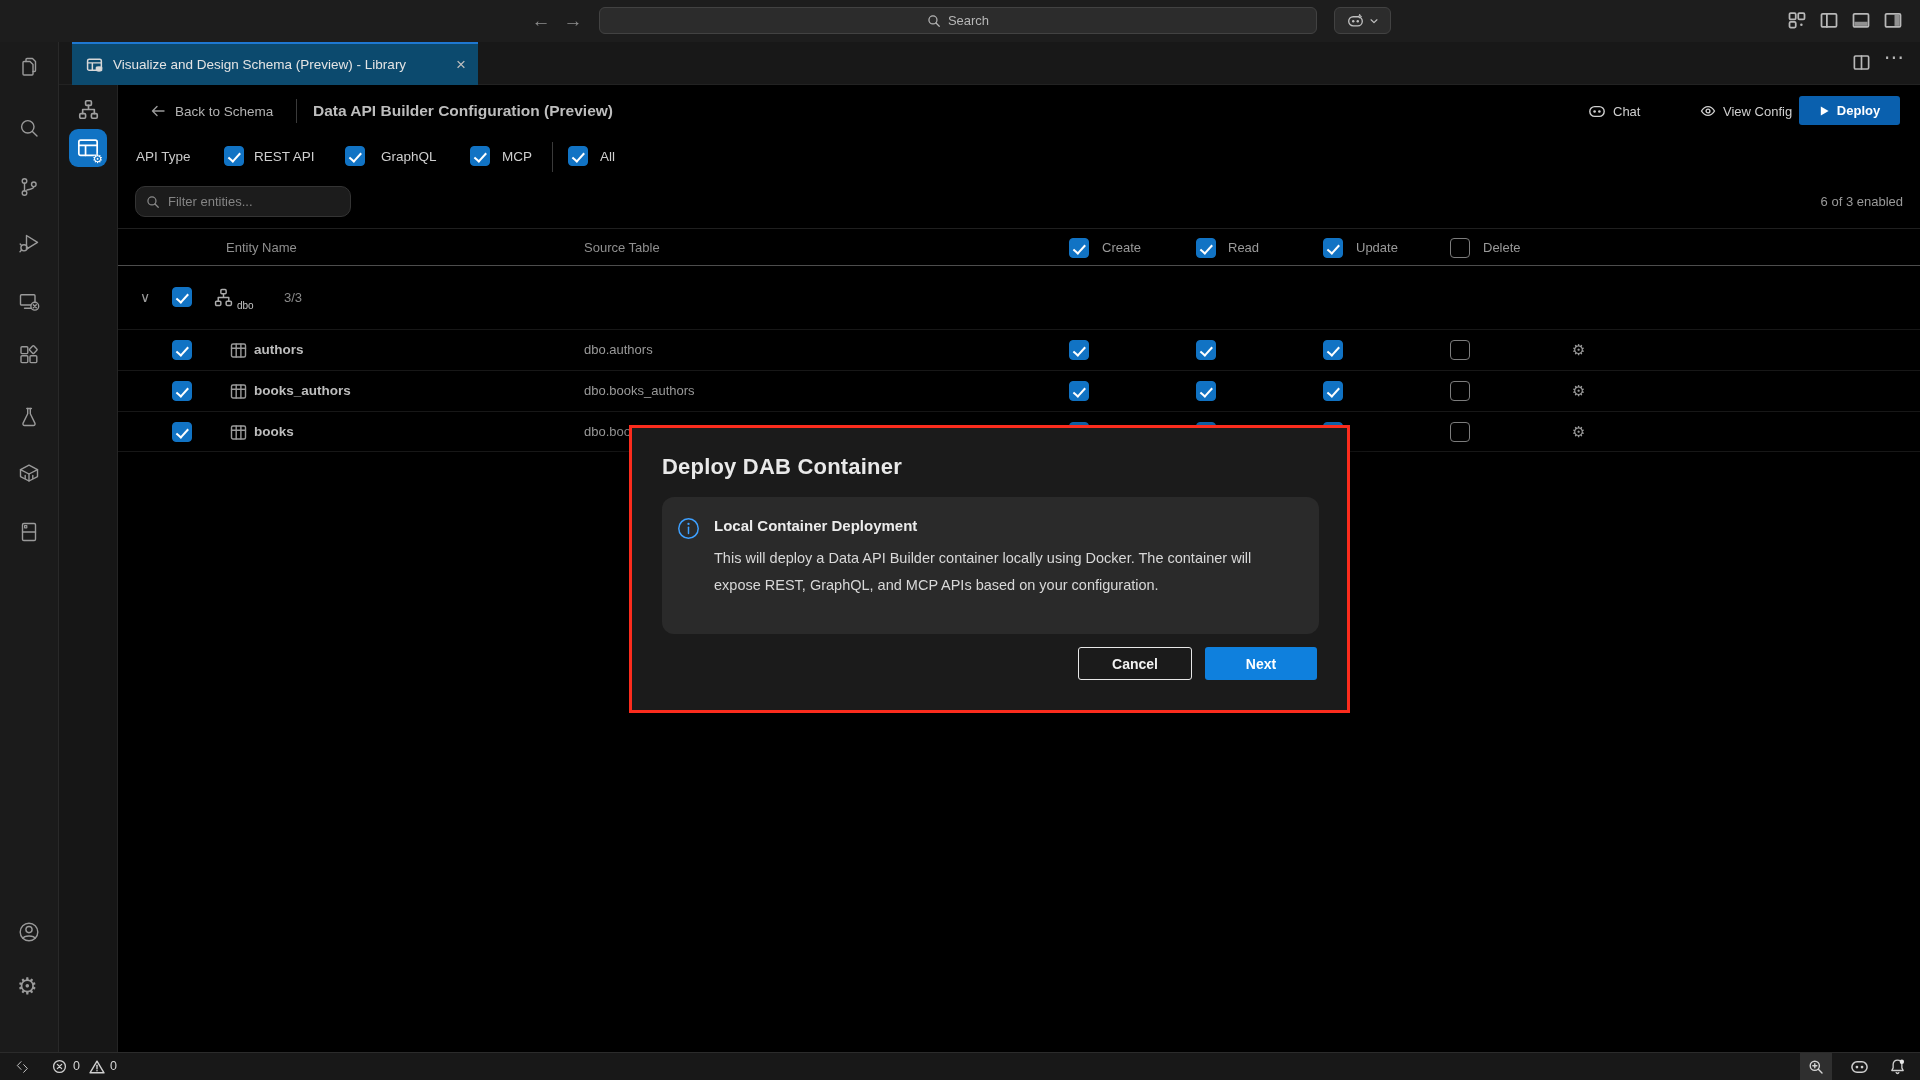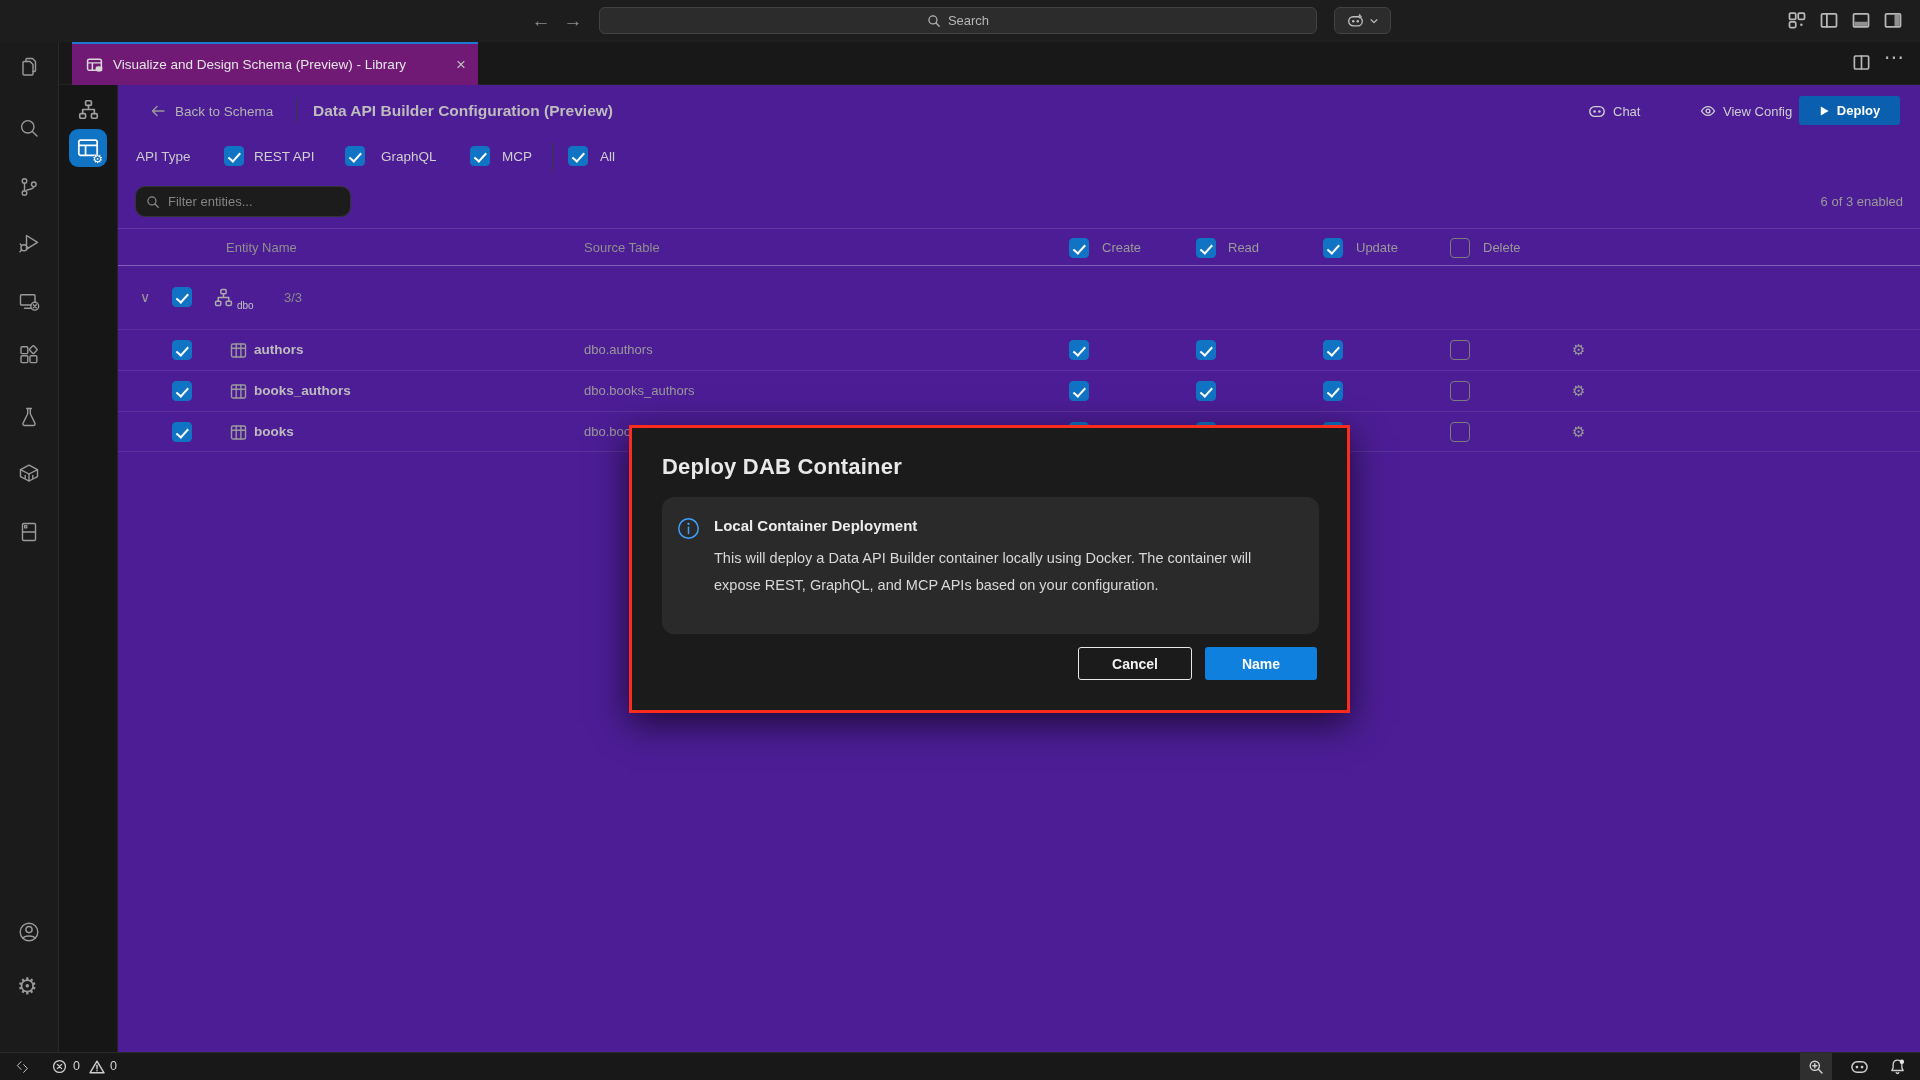--- a/index.html
+++ b/index.html
@@ -10,40 +10,40 @@
 
   
   .titlebar { position:absolute; left:0; top:0; width:1920px; height:42px; background:#1d1d1d; }
   .navbtn { position:absolute; top:8px; width:26px; height:26px; color:#8f8f8f; font-size:19px; line-height:26px; text-align:center; }
   .searchbox { position:absolute; left:599px; top:7px; width:718px; height:27px; background:#2c2c2c; border:1px solid #424242; border-radius:6px; display:flex; align-items:center; justify-content:center; gap:7px; color:#b6b6b6; font-size:13px; }
   .copilot-dd { position:absolute; left:1334px; top:7px; width:57px; height:27px; background:#2c2c2c; border:1px solid #424242; border-radius:6px; display:flex; align-items:center; justify-content:center; gap:5px; color:#c0c0c0; }
   .layout-ic { position:absolute; top:10px; width:22px; height:22px; color:#b8b8b8; }
 
   
   .tabbar { position:absolute; left:59px; top:42px; width:1861px; height:43px; background:#181818; border-bottom:1px solid #222; }
-  .tab { position:absolute; left:13px; top:0; width:406px; height:43px; background:#701a75; border-top:2px solid #1f78d1; display:flex; align-items:center; padding:0 12px 0 14px; gap:9px; }
+  .tab { position:absolute; left:13px; top:0; width:406px; height:43px; background:#0c4a6e; border-top:2px solid #1f78d1; display:flex; align-items:center; padding:0 12px 0 14px; gap:9px; }
   .tab-label { color:#e4e4e4; font-size:13.5px; white-space:nowrap; }
   .tab-close { margin-left:auto; color:#bdbdbd; font-size:17px; line-height:17px; }
   .ed-action { position:absolute; top:11px; width:20px; height:20px; color:#b8b8b8; }
   .ed-more { position:absolute; top:3px; font-size:20px; color:#b8b8b8; }
 
   
   .activitybar { position:absolute; left:0; top:42px; width:59px; height:1010px; background:#1b1b1b; border-right:1px solid #292929; }
   .ab-icon { position:absolute; left:17px; width:24px; height:24px; color:#9a9a9a; }
   .ab-gear { position:absolute; left:17px; font-size:23px; color:#9a9a9a; line-height:24px; }
 
   
   .strip { position:absolute; left:59px; top:85px; width:59px; height:967px; background:#161616; border-right:1px solid #242424; }
   .strip-schema { position:absolute; left:19px; top:14px; width:21px; height:21px; color:#a0a0a0; }
   .strip-tile { position:absolute; left:10px; top:44px; width:38px; height:38px; border-radius:9px; background:#1173c4; color:#fff; }
   .strip-tile svg { position:absolute; left:8px; top:8px; }
   .strip-tile .mini-gear { position:absolute; right:4px; bottom:2px; font-size:12px; color:#fff; line-height:12px; text-shadow:0 0 2px #1173c4; }
 
   
-  .page { position:absolute; left:118px; top:85px; width:1802px; height:967px; background:#4c1d95; }
+  .page { position:absolute; left:118px; top:85px; width:1802px; height:967px; background:#000000; }
   .back-btn { position:absolute; left:32px; top:13px; height:26px; display:flex; align-items:center; gap:9px; color:#b3b3b3; font-size:13.5px; }
   .hdr-divider { position:absolute; left:178px; top:14px; width:1px; height:24px; background:#3a3a3a; }
   .page-title { position:absolute; left:195px; top:13px; line-height:26px; font-size:15.5px; font-weight:bold; color:#bdbdbd; }
   .hdr-link { position:absolute; top:13px; height:26px; display:flex; align-items:center; gap:7px; color:#cfcfcf; font-size:13px; }
   .deploy-btn { position:absolute; left:1681px; top:11px; width:101px; height:29px; border-radius:3px; background:#0a60ae; display:flex; align-items:center; justify-content:center; gap:7px; color:#fff; font-size:13px; font-weight:bold; }
 
   .api-label { position:absolute; left:18px; top:64px; font-size:13.5px; color:#c9c9c9; }
   .api-opt-label { position:absolute; top:64px; font-size:13.5px; color:#cfcfcf; }
   .api-divider { position:absolute; left:434px; top:57px; width:1px; height:30px; background:#3a3a3a; }
 
@@ -413,21 +413,21 @@
               </svg>
           </span>
         </div>
         <div class="info-text-col">
           <div class="info-heading">Local Container Deployment</div>
           <div class="info-body">This will deploy a Data API Builder container locally using Docker. The container will expose REST, GraphQL, and MCP APIs based on your configuration.</div>
         </div>
       </div>
       <div class="modal-btns">
         <div class="btn-cancel">Cancel</div>
-        <div class="btn-next">Name</div>
+        <div class="btn-next">Next</div>
       </div>
     </div>
   </div>
 
   <div class="statusbar">
     <span class="sb-ic" style="left:15px; top:6px">
       <svg width="16" height="16" viewBox="0 0 24 24" stroke-width="2">
           <path d="M9 4L3.5 9.8 9 15.6"></path>
           <path d="M13 8.4l5.5 5.8L13 20"></path>
         </svg>

